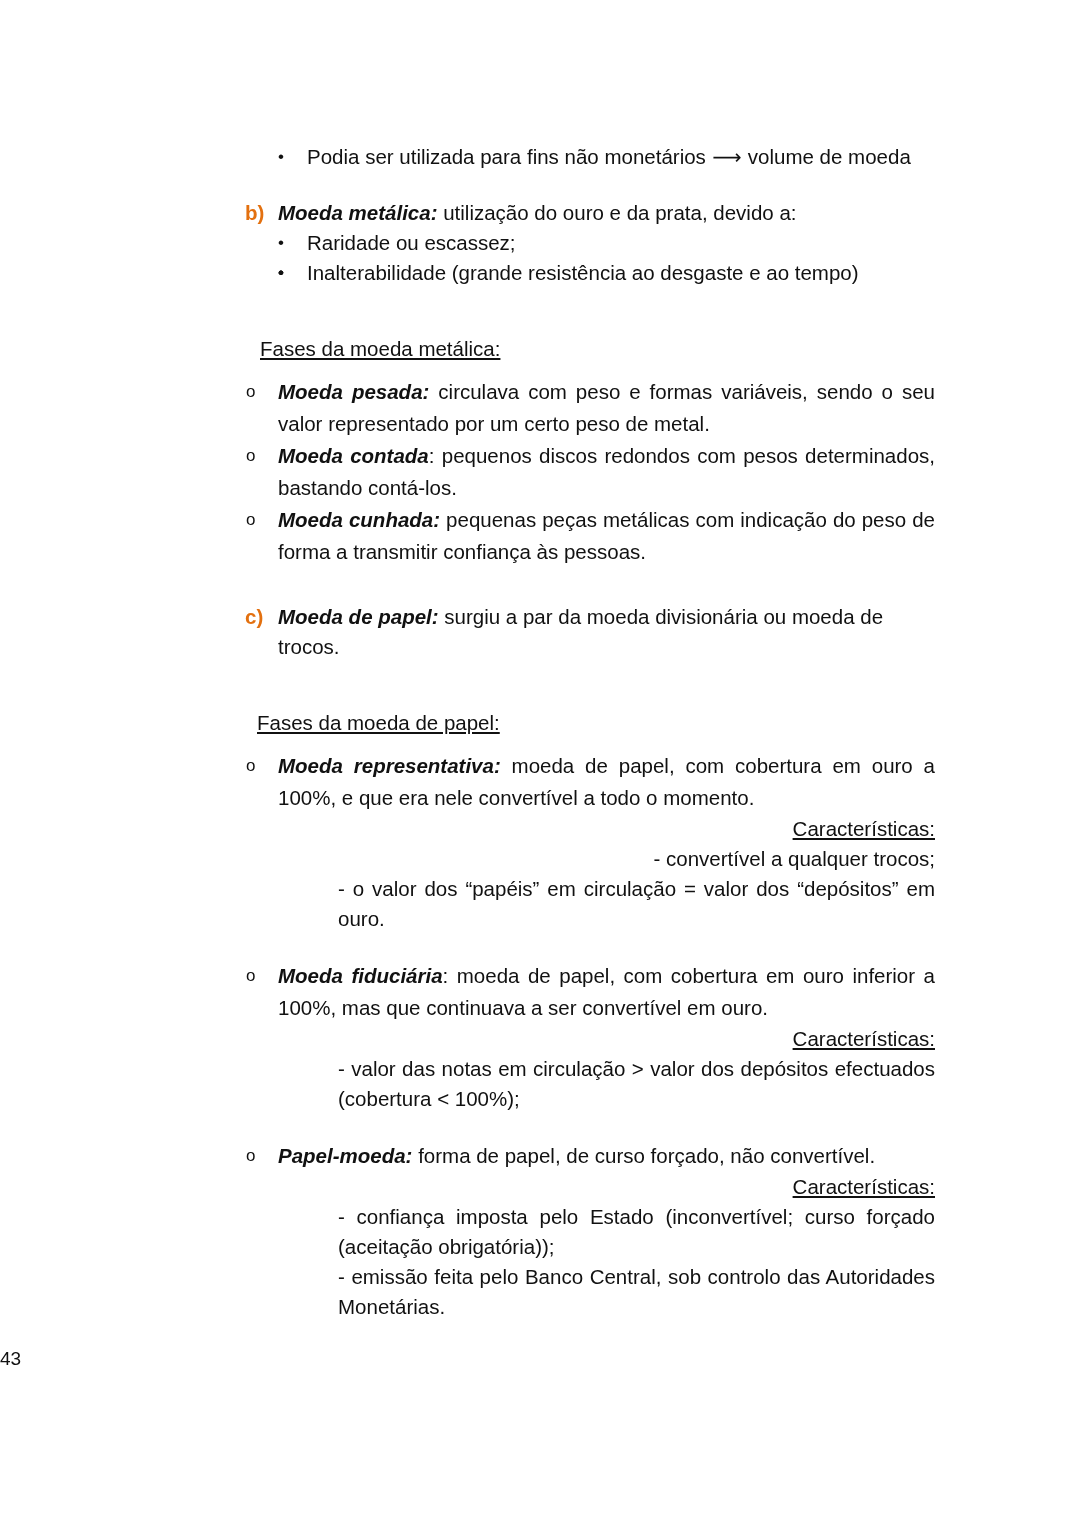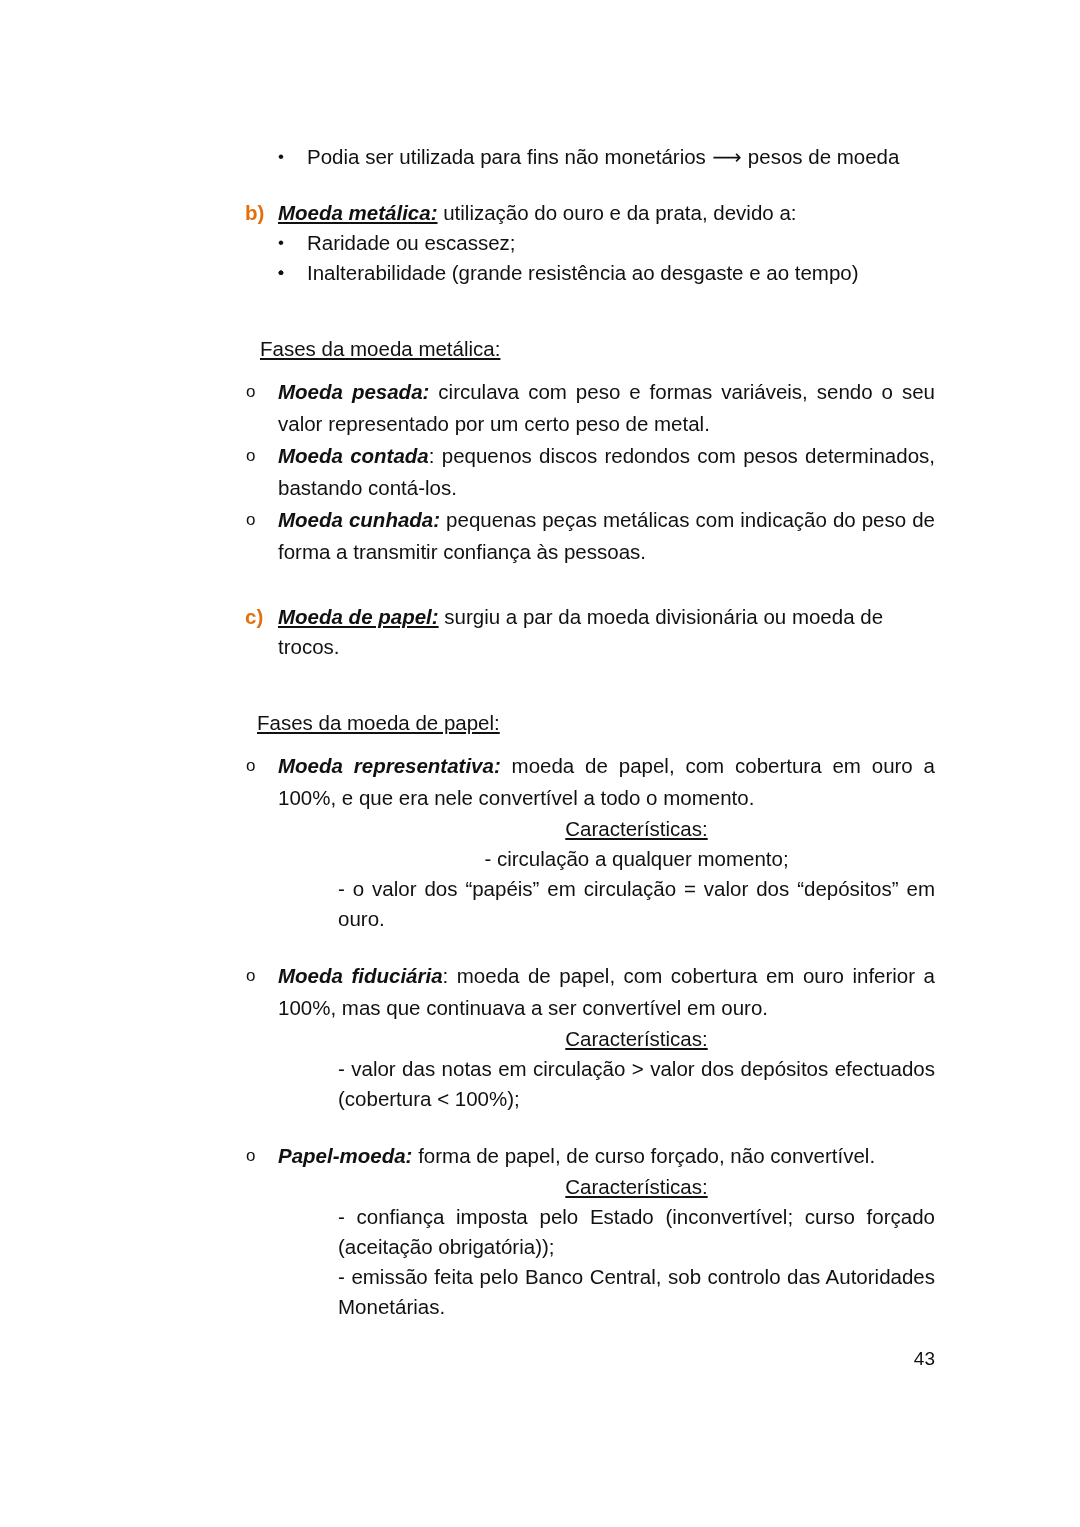--- a/index.html
+++ b/index.html
@@ -93,51 +93,51 @@
 
   
   .deep {
     padding-left: 93px;
     font-size: 20.5px;
     line-height: 30px;
     margin: 0;
     text-align: justify;
     text-justify: inter-word;
   }
-  .deep.no-just { text-align: center; }
+  .deep.no-just { text-align: right; }
 
   .u { text-decoration: underline; }
   .bi { font-weight: bold; font-style: italic; margin-top: 12px; }
-  .biu { font-weight: bold; font-style: italic; text-decoration: underline; }
+  .biu { font-weight: bold; font-style: italic; }
   .spacer-md { height: 26px; }
   .spacer-lg { height: 34px; }
 
   .arrow {
     letter-spacing: 0;
     font-size: 20.5px;
   }
 
   .page-number {
     position: absolute;
     left: 0;
     top: 1348px;
     width: 935px;
-    text-align: right;
+    text-align: left;
     font-size: 19px;
     color: #111;
   }
 </style>
 </head>
 <body>
 
 <div class="page">
   <div class="content">
 
     <div class="bullet-row">
-      <span class="marker">•</span><span>Podia ser utilizada para fins não monetários</span><span class="arrow" style="display:inline-block;width:42px;text-align:center;">⟶</span><span>pesos de moeda</span>
+      <span class="marker">•</span><span>Podia ser utilizada para fins não monetários</span><span class="arrow" style="display:inline-block;width:42px;text-align:center;">⟶</span><span>volume de moeda</span>
     </div>
 
     <div class="spacer-md"></div>
 
     <div class="letter-row">
       <span class="marker" style="color:#E3700F;">b)</span><span class="biu">Moeda metálica:</span><span>&nbsp;</span><span>utilização do ouro e da prata, devido a:</span>
     </div>
 
     <div class="bullet-row">
       <span class="marker">•</span><span>Raridade ou escassez;</span>
@@ -179,21 +179,21 @@
     <div class="heading-line">
       <span class="u">Fases da moeda de papel:</span>
     </div>
 
     <div class="o-row">
       <span class="marker">o</span><span class="bi">Moeda representativa:</span><span>&nbsp;</span><span>moeda de papel, com cobertura em ouro a 100%, e que era nele convertível a todo o momento.</span>
     </div>
     <div class="deep no-just">
       <span class="u">Características:</span>
     </div>
-    <div class="deep no-just">- circulação a qualquer momento;</div>
+    <div class="deep no-just">- convertível a qualquer trocos;</div>
     <div class="deep">- o valor dos “papéis” em circulação = valor dos “depósitos” em ouro.</div>
 
     <div class="spacer-md"></div>
 
     <div class="o-row">
       <span class="marker">o</span><span class="bi">Moeda fiduciária</span><span>:</span><span>&nbsp;</span><span>moeda de papel, com cobertura em ouro inferior a 100%, mas que continuava a ser convertível em ouro.</span>
     </div>
     <div class="deep no-just">
       <span class="u">Características:</span>
     </div>

